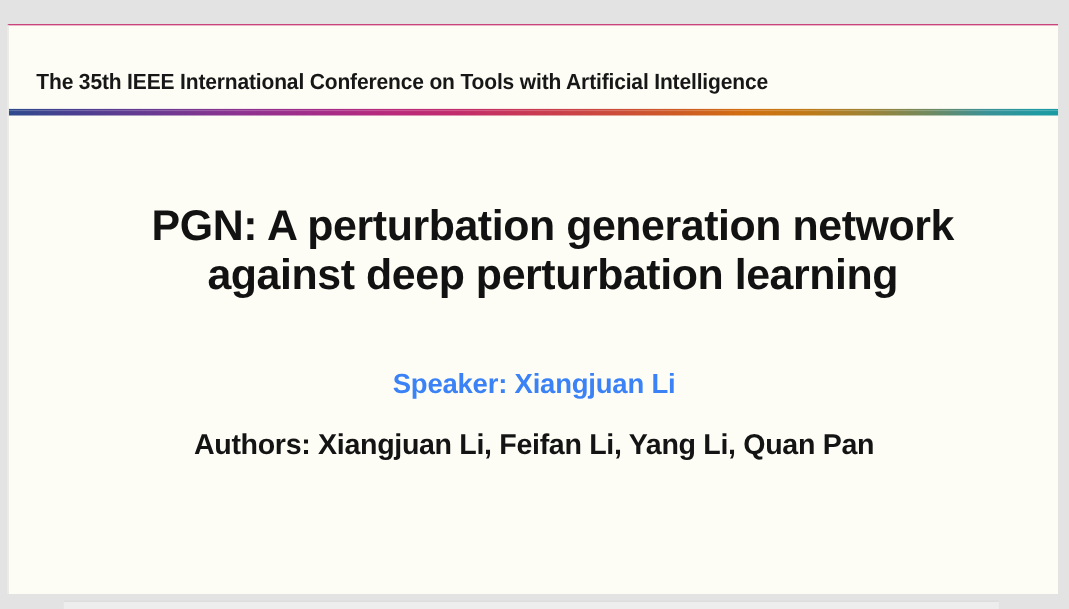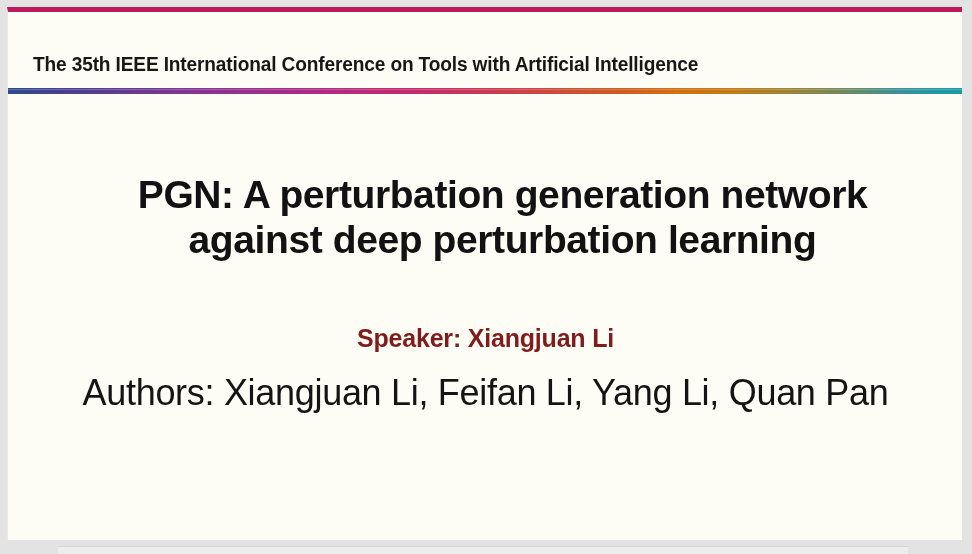--- a/index.html
+++ b/index.html
@@ -22,26 +22,26 @@
     top: 0;
     width: 972px;
     height: 554px;
     background: #e3e3e3;
     box-sizing: border-box;
   }
 
   .slide {
     position: absolute;
     left: 7px;
-    top: 7px;
+    top: 22px;
     width: 955px;
     height: 533px;
     background: #fdfdf6;
     box-sizing: border-box;
-    border-top: 5px solid #be185d;
+    border-top: 1px solid #be185d;
     border-left: 1px solid #e8e8e2;
     overflow: hidden;
   }
 
   
   .stage-edge-right {
     position: absolute;
     right: 0;
     top: 0;
     width: 10px;
@@ -153,29 +153,29 @@
     left: 0;
     top: 310px;
     width: 955px;
     text-align: center;
   }
   .speaker-line {
     font-family: "Liberation Sans", sans-serif;
     font-weight: bold;
     font-size: 25px;
     line-height: 32px;
-    color: #7f1d1d;
+    color: #3b82f6;
     letter-spacing: -0.2px;
     white-space: nowrap;
     margin: 0 0 22px 0;
   }
   .authors-line {
     font-family: "Liberation Sans", sans-serif;
-    font-weight: normal;
-    font-size: 36px;
+    font-weight: bold;
+    font-size: 26px;
     line-height: 34px;
     color: #141414;
     letter-spacing: -0.3px;
     white-space: nowrap;
     margin: 0;
   }
 </style>
 </head>
 <body>
 

